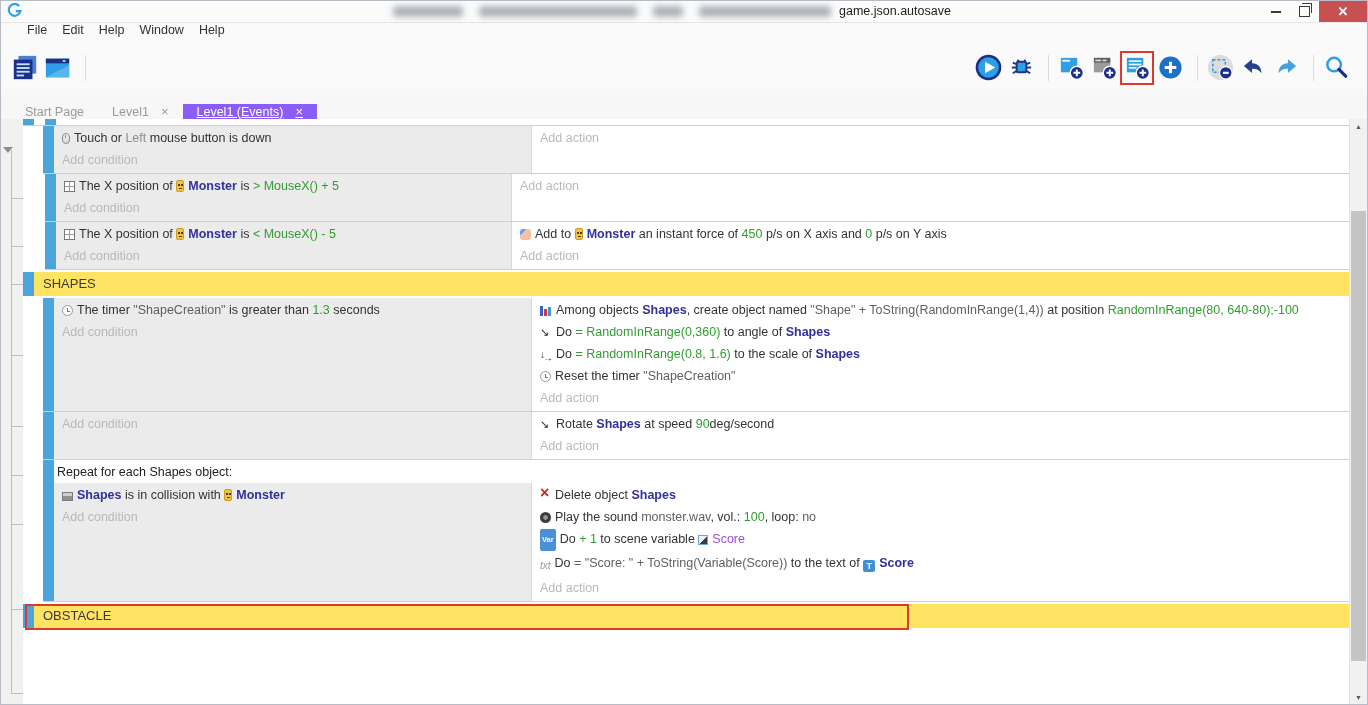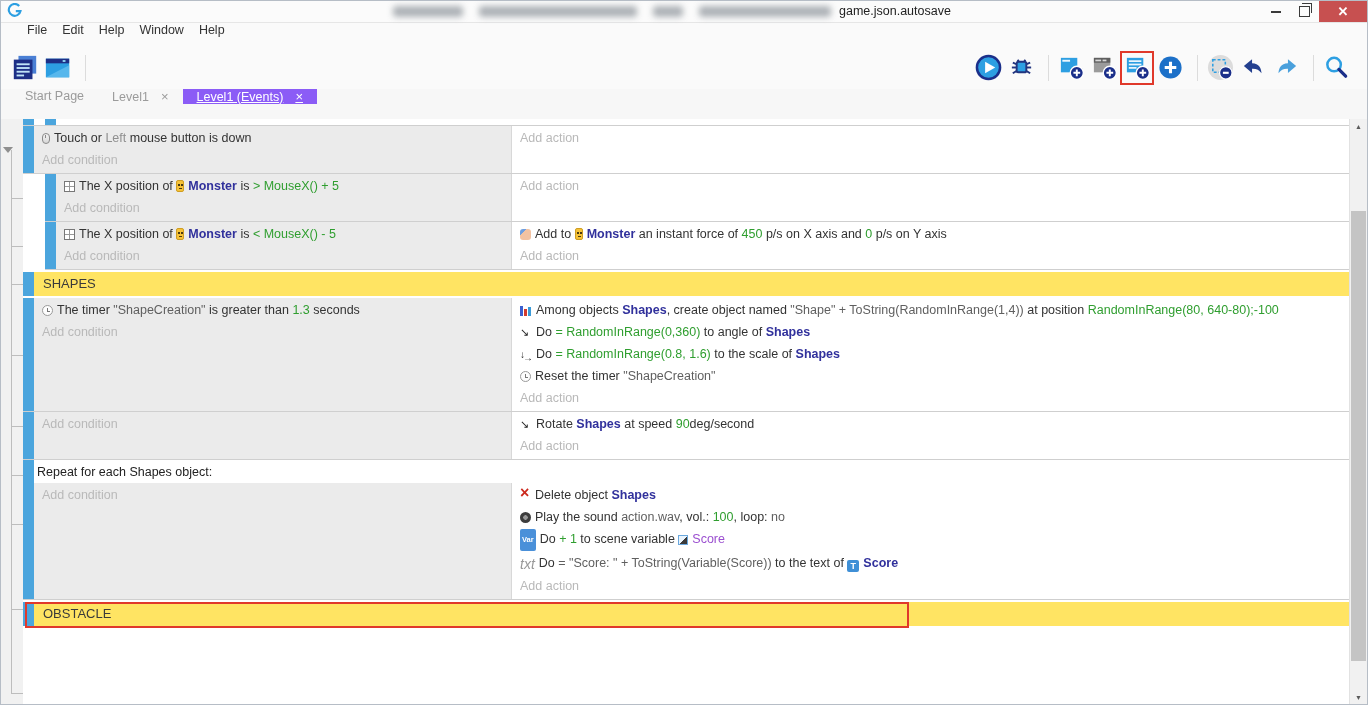--- a/index.html
+++ b/index.html
@@ -24,35 +24,35 @@
   .menu-item{margin-right:15px;color:#333;cursor:default;}
 
   
   .toolbar{height:43px;display:flex;align-items:center;background:#fafafa;padding:0 12px 0 10px;}
   .tbtn{width:28px;height:28px;margin-right:5px;background:none;border:none;padding:0;display:flex;align-items:center;justify-content:center;}
   .tbtn.hl{outline:2px solid #e0392b;outline-offset:1px;}
   .tsep{width:1px;height:26px;background:#dcdcdc;margin:0 8px;flex:none;}
   .tb-right{margin-left:auto;display:flex;align-items:center;}
 
   
-  .tabbar{height:30px;display:flex;align-items:flex-start;background:#f7f7f7;padding-left:10px;}
+  .tabbar{height:30px;display:flex;align-items:flex-end;background:#f7f7f7;padding-left:10px;}
   .tab{display:flex;align-items:center;padding:0 14px;color:#9b9b9b;cursor:default;}
   .tab .tab-close{margin-left:12px;font-size:13px;color:#9b9b9b;}
   .tab.active{background:#8b5cf6;color:#fff;text-decoration:underline;}
   .tab.active .tab-close{color:#fff;}
 
   
   .events-area{display:flex;height:586px;overflow:hidden;background:#fff;}
   .events-list{position:relative;flex:1;padding-left:22px;overflow:hidden;}
   .events-list:before{content:"";position:absolute;left:0;top:0;bottom:0;width:22px;background:#f1f1f1;}
   .partial{position:relative;height:6px;border-bottom:1px solid #cfcfcf;}
   .stub{position:absolute;top:0;width:11px;height:6px;background:#4ba5dd;}
 
   .evt-outer{position:relative;}
-  .evt-block{display:flex;border-bottom:1px solid #cfcfcf;background:#fff;}
+  .evt-block{display:flex;border-bottom:1px solid #cfcfcf;background:#fff;margin-left:20px;}
   .lvl2{margin-left:22px;}
   .sel-bar{width:11px;background:#4ba5dd;flex:none;}
   .evt-row{display:flex;flex:1;align-items:stretch;min-width:0;}
   .cond-cell{width:478px;flex:none;background:#ebebeb;border-right:1px solid #d8d8d8;box-sizing:border-box;}
   .lvl2 .cond-cell{width:456px;}
   .act-cell{flex:1;background:#fff;min-width:0;}
   .line{padding:2px 8px 0 8px;line-height:20px;}
   .add-line{padding:2px 8px 3px 8px;line-height:20px;color:#b9b9b9;}
   .repeat-body{flex:1;display:flex;flex-direction:column;min-width:0;}
   .repeat-header{padding:2px 8px 1px 3px;line-height:20px;background:#fff;color:#222;}
@@ -102,21 +102,21 @@
   .ic-angle-icon{width:12px;height:12px;}
   .ic-angle-icon:before{content:"\2198";position:absolute;left:0;top:-4px;font-size:11px;color:#222;}
   .ic-scale-icon{width:12px;height:12px;}
   .ic-scale-icon:before{content:"\2193";position:absolute;left:0;top:-3px;font-size:10px;color:#222;}
   .ic-scale-icon:after{content:"\2192";position:absolute;left:3px;top:0;font-size:10px;color:#222;}
   .ic-delete-icon{width:11px;height:12px;}
   .ic-delete-icon:before{content:"\00d7";position:absolute;left:0;top:-6px;font-size:16px;font-weight:bold;color:#cc2a1e;}
   .ic-sound-icon{width:11px;height:11px;border-radius:50%;background:radial-gradient(circle at 50% 50%,#999 0 2px,#3d3d3d 2.5px);}
   .ic-shapes-icon{width:11px;height:9px;background:linear-gradient(180deg,#cfcfcf 0 40%,#909090 40%);border:1px solid #7c7c7c;}
   .ic-variable-icon{background:#4a90d9;color:#fff;font-size:7.5px;font-weight:bold;padding:1px 2px;border-radius:2px;vertical-align:1px;}
-  .ic-text-icon{font-style:italic;color:#999;font-size:14px;margin-right:4px;}
+  .ic-text-icon{font-style:italic;color:#999;font-size:10px;margin-right:4px;}
   .ic-scene-variable-icon{width:10px;height:10px;border:1px solid #6aa7dd;background:linear-gradient(135deg,#eaf4fc 55%,#3a3a3a 55%);}
   .ic-text-object-icon{background:#3f8fd6;color:#fff;font-size:9px;font-weight:bold;width:12px;height:12px;
     display:inline-flex;align-items:center;justify-content:center;border-radius:2px;}
 </style>
 </head>
 <body>
 
 <div class="window">
 
   <div class="titlebar">
@@ -349,25 +349,26 @@
               <div class="add-line">Add action</div>
             </div>
           </div>
         </div>
         <div class="evt-outer evt-block">
           <span class="sel-bar"></span>
           <div class="repeat-body">
             <div class="repeat-header">Repeat for each Shapes object:</div>
             <div class="evt-row">
               <div class="cond-cell">
+                <div class="line"><span class="ic ic-shapes-icon"></span><span class="s-obj">Shapes</span><span class="s-plain"> is in collision with </span><span class="ic ic-monster-icon"></span><span class="s-obj">Monster</span></div>
                 <div class="add-line">Add condition</div>
               </div>
               <div class="act-cell">
                 <div class="line"><span class="ic ic-delete-icon"></span><span class="s-plain">Delete object </span><span class="s-obj">Shapes</span></div>
-                <div class="line"><span class="ic ic-sound-icon"></span><span class="s-plain">Play the sound </span><span class="s-str">action.wav</span><span class="s-plain">, vol.: </span><span class="s-expr">100</span><span class="s-plain">, loop: </span><span class="s-str">no</span></div>
+                <div class="line"><span class="ic ic-sound-icon"></span><span class="s-plain">Play the sound </span><span class="s-str">monster.wav</span><span class="s-plain">, vol.: </span><span class="s-expr">100</span><span class="s-plain">, loop: </span><span class="s-str">no</span></div>
                 <div class="line"><span class="ic ic-variable-icon">Var</span><span class="s-plain">Do </span><span class="s-expr">+ 1</span><span class="s-plain"> to scene variable </span><span class="ic ic-scene-variable-icon"></span><span class="s-var">Score</span></div>
                 <div class="line"><span class="ic ic-text-icon">txt</span><span class="s-plain">Do </span><span class="s-str">= "Score: " + ToString(Variable(Score))</span><span class="s-plain"> to the text of </span><span class="ic ic-text-object-icon">T</span><span class="s-obj">Score</span></div>
                 <div class="add-line">Add action</div>
               </div>
             </div>
           </div>
         </div>
         <div class="evt-outer comment-block">
           <span class="sel-bar"></span>
           <div class="comment-cell"><span>OBSTACLE</span></div>

